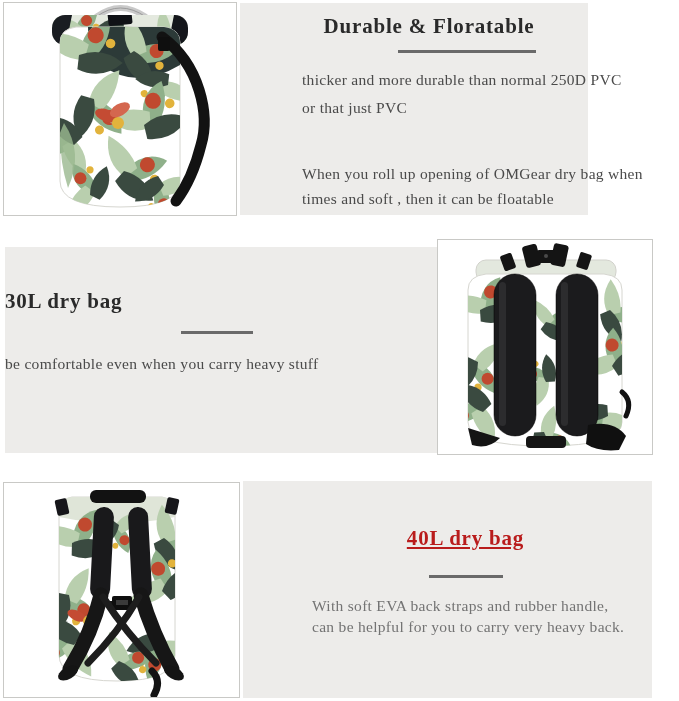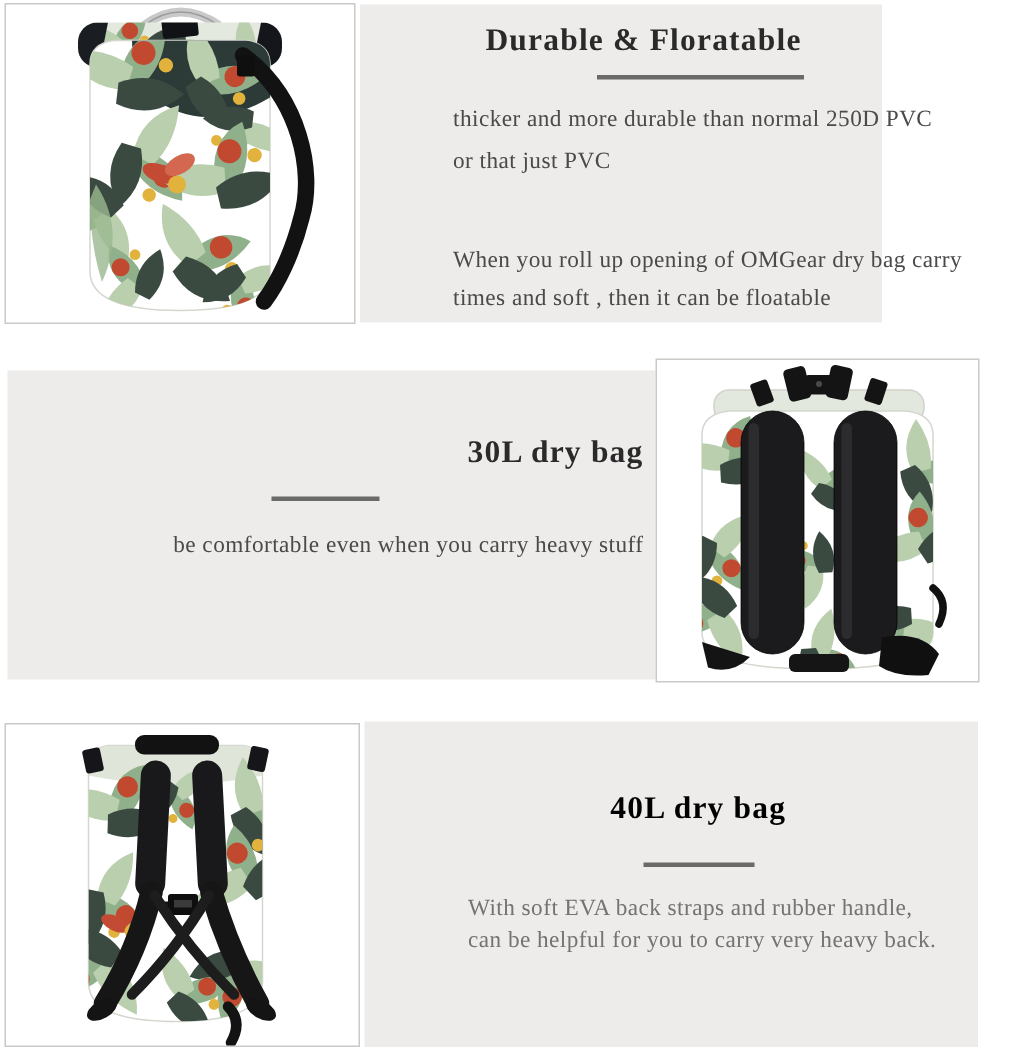--- a/index.html
+++ b/index.html
@@ -17,21 +17,21 @@
     position:absolute; font-size:21px; font-weight:bold; color:#2a2a2a;
     letter-spacing:0.8px; text-align:center; white-space:nowrap;
   }
   .divider { position:absolute; height:3px; background:#6a6a6a; }
   .body-text { position:absolute; font-size:15.5px; color:#4a4a4a; letter-spacing:0.3px; }
   .body-text div { white-space:nowrap; }
   .lh28 div { line-height:28px; }
   .lh25 div { line-height:25px; }
   .lh23 div { line-height:23px; }
   .lh21 div { line-height:21px; }
-  .centered { text-align:right; }
+  .centered { text-align:left; }
   svg { display:block; }
 </style>
 </head>
 <body>
 
 <div id="canvas">
 
   <div class="photo-box" style="left: 3px; top: 2px; width: 234px; height: 214px; border-color: rgb(201, 201, 198);">
     <svg width="232" height="212" viewBox="0 0 232 212">
       <defs>
@@ -89,21 +89,21 @@
   </div>
 
   <div class="panel" style="left: 240px; top: 3px; width: 348px; height: 212px; background: rgb(237, 236, 234);">
     <div class="sec-title" style="left: 30px; right: 0px; top: 11px; color: rgb(42, 42, 42);">Durable &amp; Floratable</div>
     <div class="divider" style="left: 158px; top: 47px; width: 138px; background: rgb(106, 106, 106);"></div>
     <div class="body-text lh28" style="left: 62px; top: 63px; color: rgb(74, 74, 74);">
       <div>thicker and more durable than normal 250D PVC</div>
       <div>or that just PVC</div>
     </div>
     <div class="body-text lh25" style="left: 62px; top: 158px; color: rgb(74, 74, 74);">
-      <div>When you roll up opening of OMGear dry bag carry</div>
+      <div>When you roll up opening of OMGear dry bag when</div>
       <div>times and soft , then it can be floatable</div>
     </div>
   </div>
 
   <div class="panel" style="left: 5px; top: 247px; width: 648px; height: 206px; background: rgb(237, 236, 234);">
     <div class="sec-title centered" style="left: 0px; top: 42px; width: 424px; color: rgb(42, 42, 42);">30L dry bag</div>
     <div class="divider" style="left: 176px; top: 84px; width: 72px; background: rgb(106, 106, 106);"></div>
     <div class="body-text lh23 centered" style="left: 0px; top: 105px; width: 424px; color: rgb(74, 74, 74);">
       <div>be comfortable even when you carry heavy stuff</div>
     </div>
@@ -209,21 +209,21 @@
       <path d="M99,114 Q122,150 152,180" fill="none" stroke="#1d1d1d" stroke-width="7" stroke-linecap="round"></path>
       <path d="M135,114 Q114,150 84,180" fill="none" stroke="#1d1d1d" stroke-width="7" stroke-linecap="round"></path>
 
       <path d="M148,188 q10,10 2,24" fill="none" stroke="#131313" stroke-width="7" stroke-linecap="round"></path>
       <ellipse cx="64" cy="190" rx="11" ry="6" fill="#141414" transform="rotate(-30 64 190)"></ellipse>
       <ellipse cx="170" cy="190" rx="11" ry="6" fill="#141414" transform="rotate(30 170 190)"></ellipse>
     </svg>
   </div>
 
   <div class="panel" style="left: 243px; top: 481px; width: 409px; height: 217px; background: rgb(237, 236, 234);">
-    <div class="sec-title" style="left: 36px; right: 0px; top: 45px; color: #000000;">40L dry bag</div>
+    <div class="sec-title" style="left: 36px; right: 0px; top: 45px; color: #b91c1c; text-decoration: underline;">40L dry bag</div>
     <div class="divider" style="left: 186px; top: 94px; width: 74px; background: rgb(106, 106, 106);"></div>
     <div class="body-text lh21" style="left: 69px; top: 114px; color: #737373;">
       <div>With soft EVA back straps and rubber handle,</div>
       <div>can be helpful for you to carry very heavy back.</div>
     </div>
   </div>
 
 </div>
 
 </body></html>

